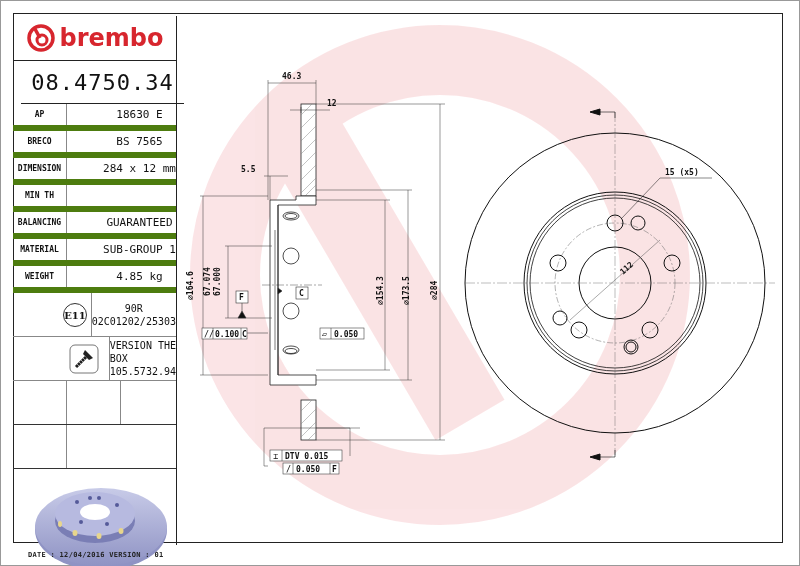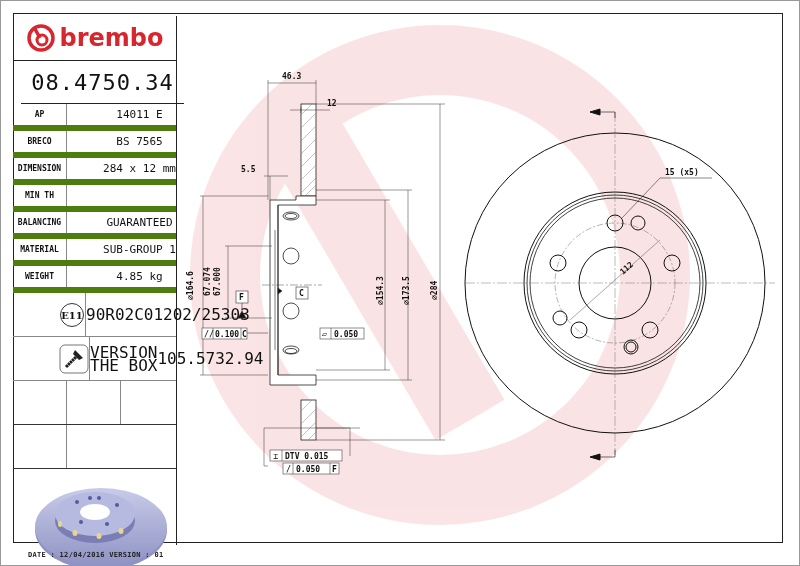--- a/index.html
+++ b/index.html
@@ -9,21 +9,21 @@
   .left { position: absolute; left: 13px; top: 16px; width: 163px; height: 529px; border-right: 1px solid #222; }
   .logo-row { position: absolute; left: 0; top: 0; width: 163px; height: 44px; border-bottom: 1px solid #222; display: flex; align-items: center; justify-content: center; }
   .logo-text { font-family: "DejaVu Sans", sans-serif; font-weight: bold; font-size: 24px; color: #d7262e; letter-spacing: 0px; margin-left: 4px; }
   .partno { position: absolute; left: 0; top: 45px; width: 163px; height: 42px; border-bottom: 1px solid #222; display: flex; align-items: center; justify-content: center; font-family: "DejaVu Sans Mono", monospace; font-size: 22px; color: #111; letter-spacing: 1px; margin-left: 8px; }
   .specs { position: absolute; left: 0; top: 88px; width: 163px; }
   .spec-row { height: 21px; border-bottom: 6px solid #4d7c0f; display: flex; gap: 36px; }
   .spec-label { width: 53px; border-right: 1px solid #888; font-family: "DejaVu Sans Mono", monospace; font-size: 8px; font-weight: bold; display: flex; align-items: center; justify-content: center; color: #111; }
   .spec-val { flex: 1; font-family: "DejaVu Sans Mono", monospace; font-size: 11px; display: flex; align-items: center; justify-content: center; color: #111; }
   .cert-row { height: 43px; border-bottom: 1px solid #888; display: flex; }
   .cert-icon { width: 53px; border-right: 1px solid #888; display: flex; align-items: center; justify-content: center; padding-left: 46px; }
-  .cert-val { flex: 1; font-family: "DejaVu Sans Mono", monospace; font-size: 16px; display: flex; flex-direction: row; align-items: center; justify-content: center; line-height: 13px; color: #111; }
+  .cert-val { flex: 1; font-family: "DejaVu Sans Mono", monospace; font-size: 10px; display: flex; flex-direction: column; align-items: center; justify-content: center; line-height: 13px; color: #111; }
   .empty-row1 { height: 43px; border-bottom: 1px solid #333; display: flex; }
   .empty-row2 { height: 43px; border-bottom: 1px solid #333; display: flex; }
   .c1 { width: 53px; border-right: 1px solid #888; }
   .c2 { width: 53px; border-right: 1px solid #888; }
   .footer { position: absolute; left: 28px; top: 551px; font-family: "DejaVu Sans Mono", monospace; font-size: 7px; font-weight: bold; color: #222; letter-spacing: 0.3px; }
   .drawing { position: absolute; left: 0; top: 0; }
   .dim { font-family: "DejaVu Sans Mono", monospace; font-size: 8.5px; fill: #111; }
   .dimb { font-family: "DejaVu Sans Mono", monospace; font-size: 8px; fill: #111; font-weight: bold; }
 </style>
 </head>
@@ -193,21 +193,21 @@
       <circle cx="16" cy="17" r="5" fill="none" stroke="#d7262e" stroke-width="3"></circle>
       <line x1="9" y1="6" x2="14" y2="15" stroke="#d7262e" stroke-width="3.5"></line>
     </svg>
     <span class="logo-text">brembo</span>
   </div>
   <div class="partno">08.4750.34</div>
 
   <div class="specs">
     <div class="spec-row">
       <div class="spec-label">AP</div>
-      <div class="spec-val">14011 E</div>
+      <div class="spec-val">18630 E</div>
     </div>
     <div class="spec-row">
       <div class="spec-label">BRECO</div>
       <div class="spec-val">BS 7565</div>
     </div>
     <div class="spec-row">
       <div class="spec-label">DIMENSION</div>
       <div class="spec-val">284 x 12 mm</div>
     </div>
     <div class="spec-row">

